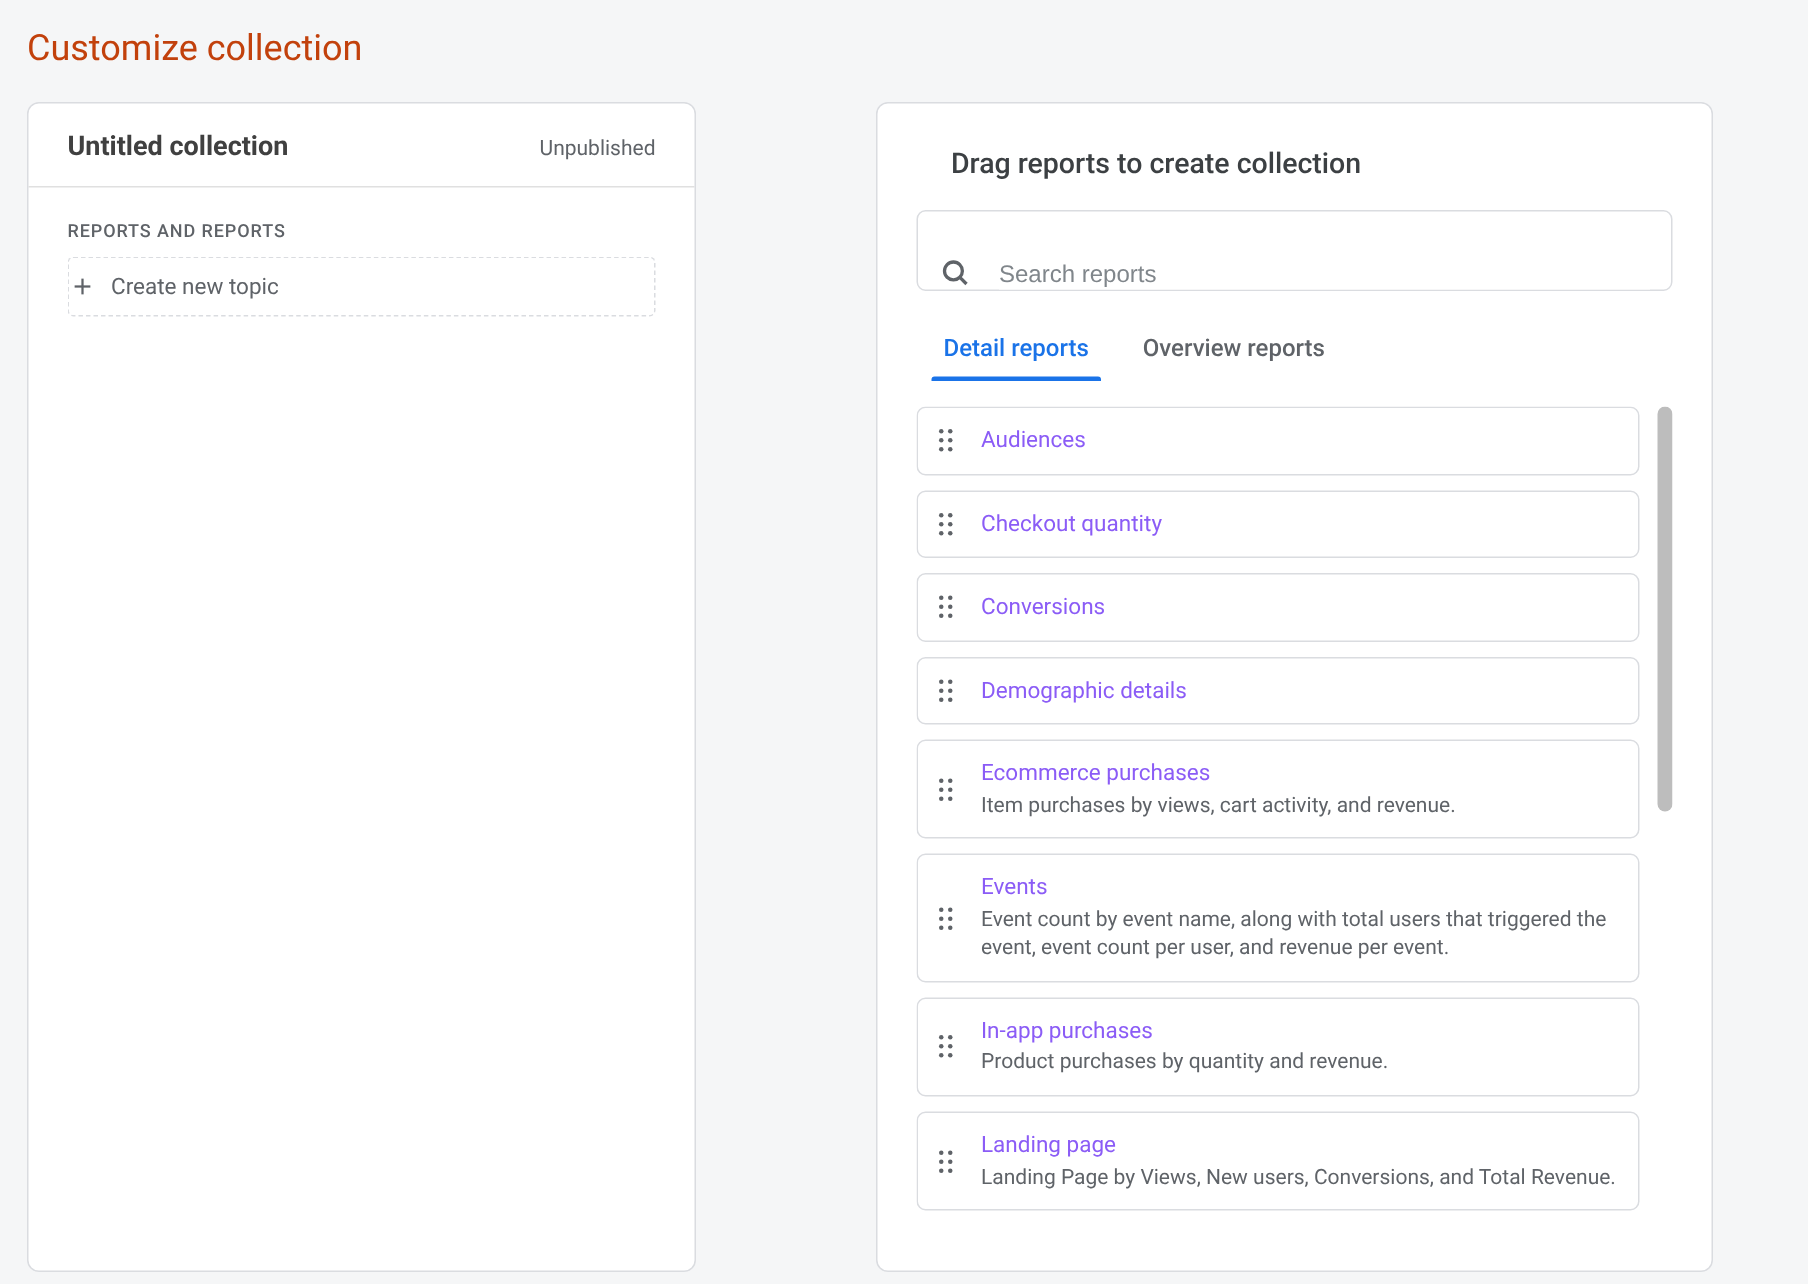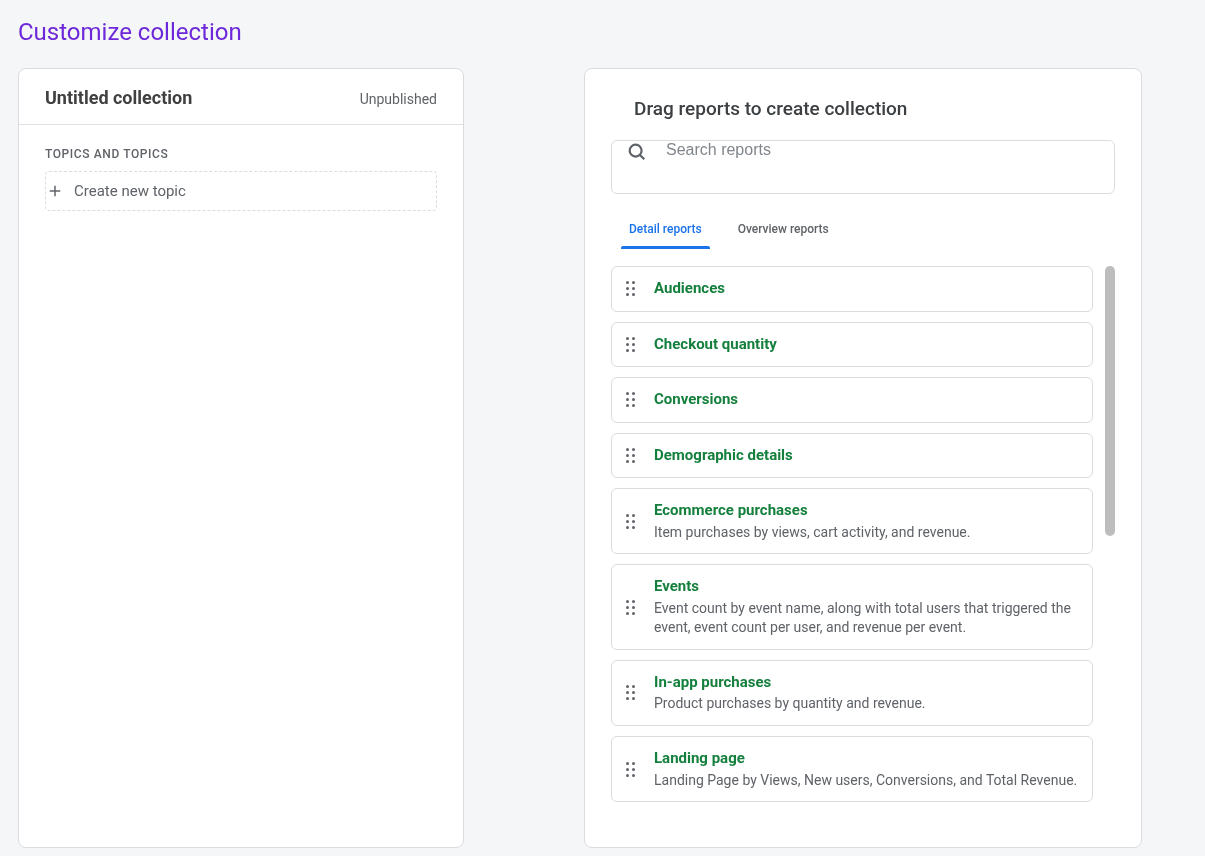--- a/index.html
+++ b/index.html
@@ -7,21 +7,21 @@
     font-family: "Google Sans", Roboto, Arial, sans-serif;
     background: #f5f6f7;
     color: #202124;
     width: 1205px;
     height: 856px;
     overflow: hidden;
   }
   .page-title {
     font-size: 24px;
     font-weight: 400;
-    color: #6d28d9;
+    color: #c2410c;
     padding: 18px 0 22px 18px;
   }
   .columns {
     display: flex;
     gap: 120px;
     padding: 0 18px;
   }
   .left-panel {
     width: 446px;
     background: #fff;
@@ -82,42 +82,42 @@
     font-weight: 500;
     color: #3c4043;
     margin-bottom: 20px;
     margin-left: 23px;
   }
   .search-box {
     border: 1px solid #dadce0;
     border-radius: 6px;
     height: 54px;
     display: flex;
-    align-items: flex-start;
+    align-items: flex-end;
     padding: 0 14px;
     gap: 18px;
     margin-bottom: 28px;
   }
   .search-icon { width: 22px; height: 22px; color: #5f6368; }
   .search-input {
     border: none;
     outline: none;
     font-size: 16px;
     color: #202124;
     flex: 1;
   }
   .search-input::placeholder { color: #80868b; }
   .tabs {
     display: flex;
     gap: 36px;
     padding-left: 18px;
     margin-bottom: 18px;
   }
   .tab {
-    font-size: 12px;
+    font-size: 16px;
     font-weight: 500;
     color: #5f6368;
     padding-bottom: 12px;
     cursor: pointer;
     position: relative;
   }
   .tab.active {
     color: #1a73e8;
   }
   .tab.active::after {
@@ -161,36 +161,36 @@
     width: 14px; height: 18px;
     flex-shrink: 0;
     display: grid;
     grid-template-columns: repeat(2, 3px);
     grid-template-rows: repeat(3, 3px);
     gap: 3px 3px;
     align-content: center;
   }
   .drag-handle span { background: #5f6368; border-radius: 50%; width:3px; height:3px; }
   .report-body { flex: 1; }
-  .report-title { font-size: 15px; font-weight: 700; color: #15803d; line-height: 1.3; }
+  .report-title { font-size: 15px; font-weight: 400; color: #8b5cf6; line-height: 1.3; }
   .report-desc { font-size: 14px; color: #5f6368; line-height: 1.35; margin-top: 2px; }
 </style>
 </head>
 <body>
 
 <h1 class="page-title">Customize collection</h1>
 
 <div class="columns">
 
   <div class="left-panel">
     <div class="left-header">
       <div class="collection-title">Untitled collection</div>
       <div class="collection-status">Unpublished</div>
     </div>
-    <div class="section-label">TOPICS AND TOPICS</div>
+    <div class="section-label">REPORTS AND REPORTS</div>
     <div class="create-topic">
       <svg class="plus-icon" viewBox="0 0 24 24" fill="none" stroke="#5f6368" stroke-width="2">
         <line x1="12" y1="5" x2="12" y2="19"></line>
           <line x1="5" y1="12" x2="19" y2="12"></line>
       </svg>
       <span>Create new topic</span>
     </div>
   </div>
 
   <div class="right-panel">

